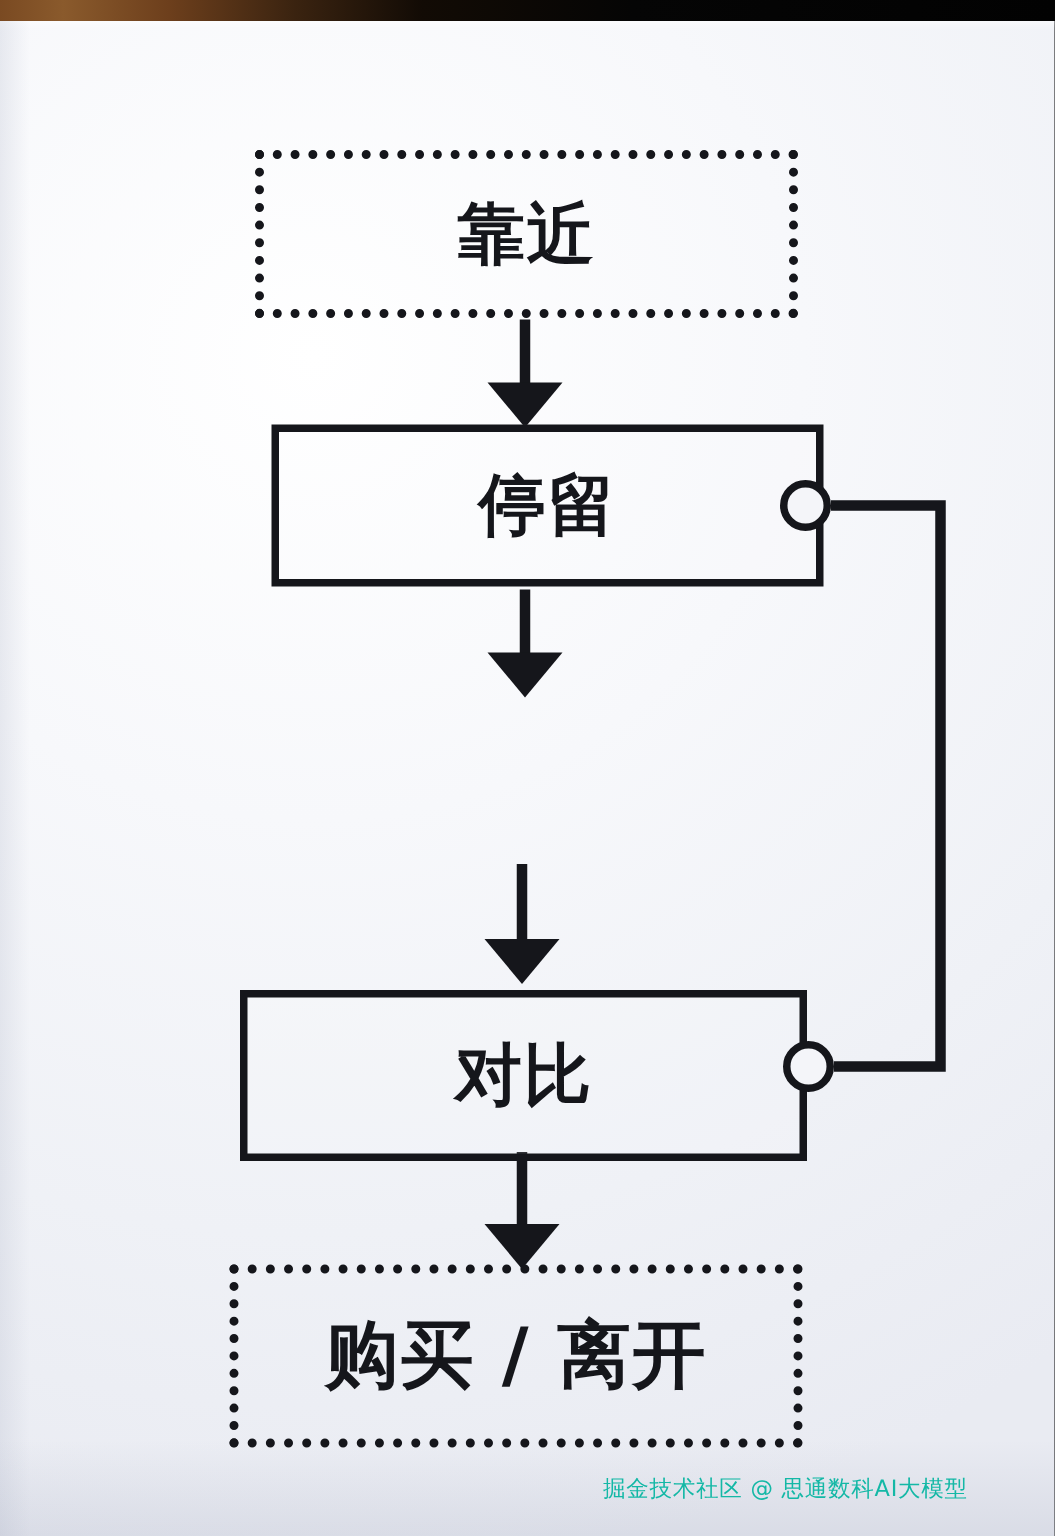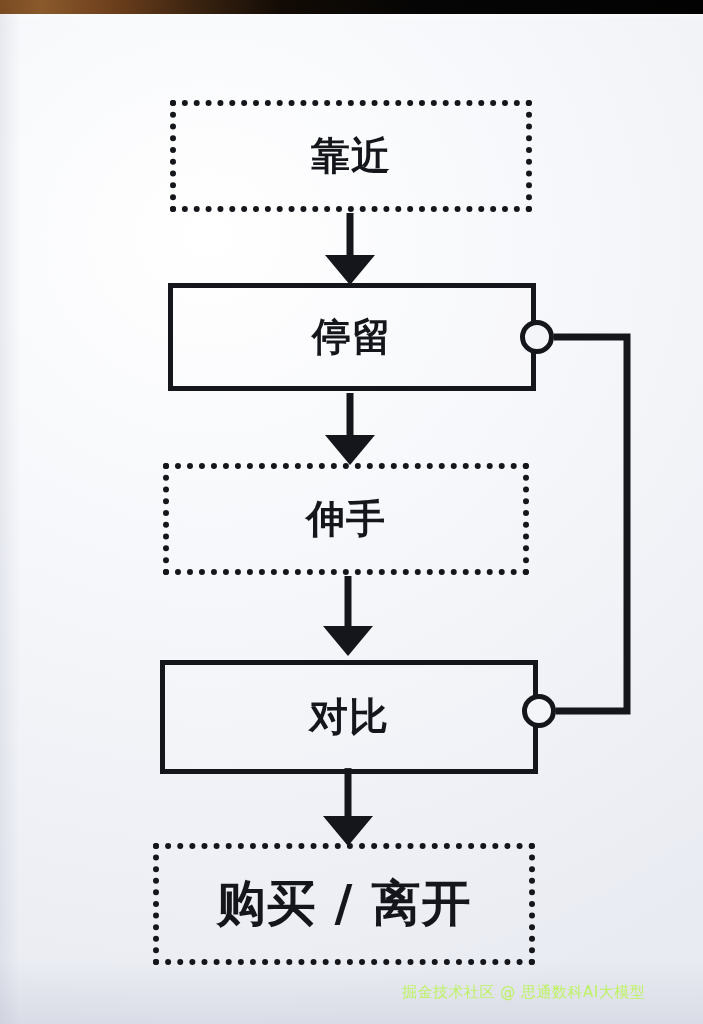--- a/index.html
+++ b/index.html
@@ -68,21 +68,21 @@
     position: absolute;
     display: flex;
     align-items: center;
     justify-content: center;
     box-sizing: border-box;
     color: #111217;
     letter-spacing: 0.06em;
   }
   .node-label {
     font-weight: 700;
-    font-size: 39px;
+    font-size: 45px;
     line-height: 1;
     color: #15161b;
     white-space: nowrap;
     transform: translateY(-1px);
   }
   .node-dashed {
     border: 6px dotted #15161b;
   }
   .node-solid {
     border: 5px solid #15161b;
@@ -93,21 +93,21 @@
     position: absolute;
     box-sizing: border-box;
     border: 5px solid #15161b;
     border-radius: 50%;
     background: #f4f5f9;
   }
 
   .watermark {
     position: absolute;
     font-size: 15px;
-    color: #bef264;
+    color: #14b8a6;
     letter-spacing: 0.5px;
     white-space: nowrap;
     font-weight: 400;
   }
 
   svg.lines {
     position: absolute;
     left: 0; top: 0;
     width: 703px;
     height: 1024px;
@@ -155,28 +155,25 @@
 
       <g>
         <polyline points="554,337 627,337 627,711 556,711" fill="none" stroke="#15161b" stroke-width="7" stroke-linejoin="miter" stroke-linecap="butt"></polyline>
       </g>
     </svg>
 
     <div class="node node-dashed" style="left:170px; top:100px; width:362px; height:112px;">
       <span class="node-label">靠近</span>
     </div>
 
-    <div class="node node-solid" style="left:168px; top:283px; width:368px; height:108px;">
+    <div class="node node-solid" style="left:181px; top:283px; width:368px; height:108px;">
       <span class="node-label">停留</span>
     </div>
     <div class="connector-circle" style="left:520px; top:320px; width:34px; height:34px;"></div>
 
-    <div class="node node-dashed" style="left:163px; top:463px; width:366px; height:112px;">
-      <span class="node-label">伸手</span>
-    </div>
 
     <div class="node node-solid" style="left:160px; top:660px; width:378px; height:114px;">
       <span class="node-label">对比</span>
     </div>
     <div class="connector-circle" style="left:522px; top:694px; width:34px; height:34px;"></div>
 
     <div class="node node-dashed" style="left:153px; top:843px; width:382px; height:122px;">
       <span class="node-label" style="font-size:49px;">购买 / 离开</span>
     </div>
 

